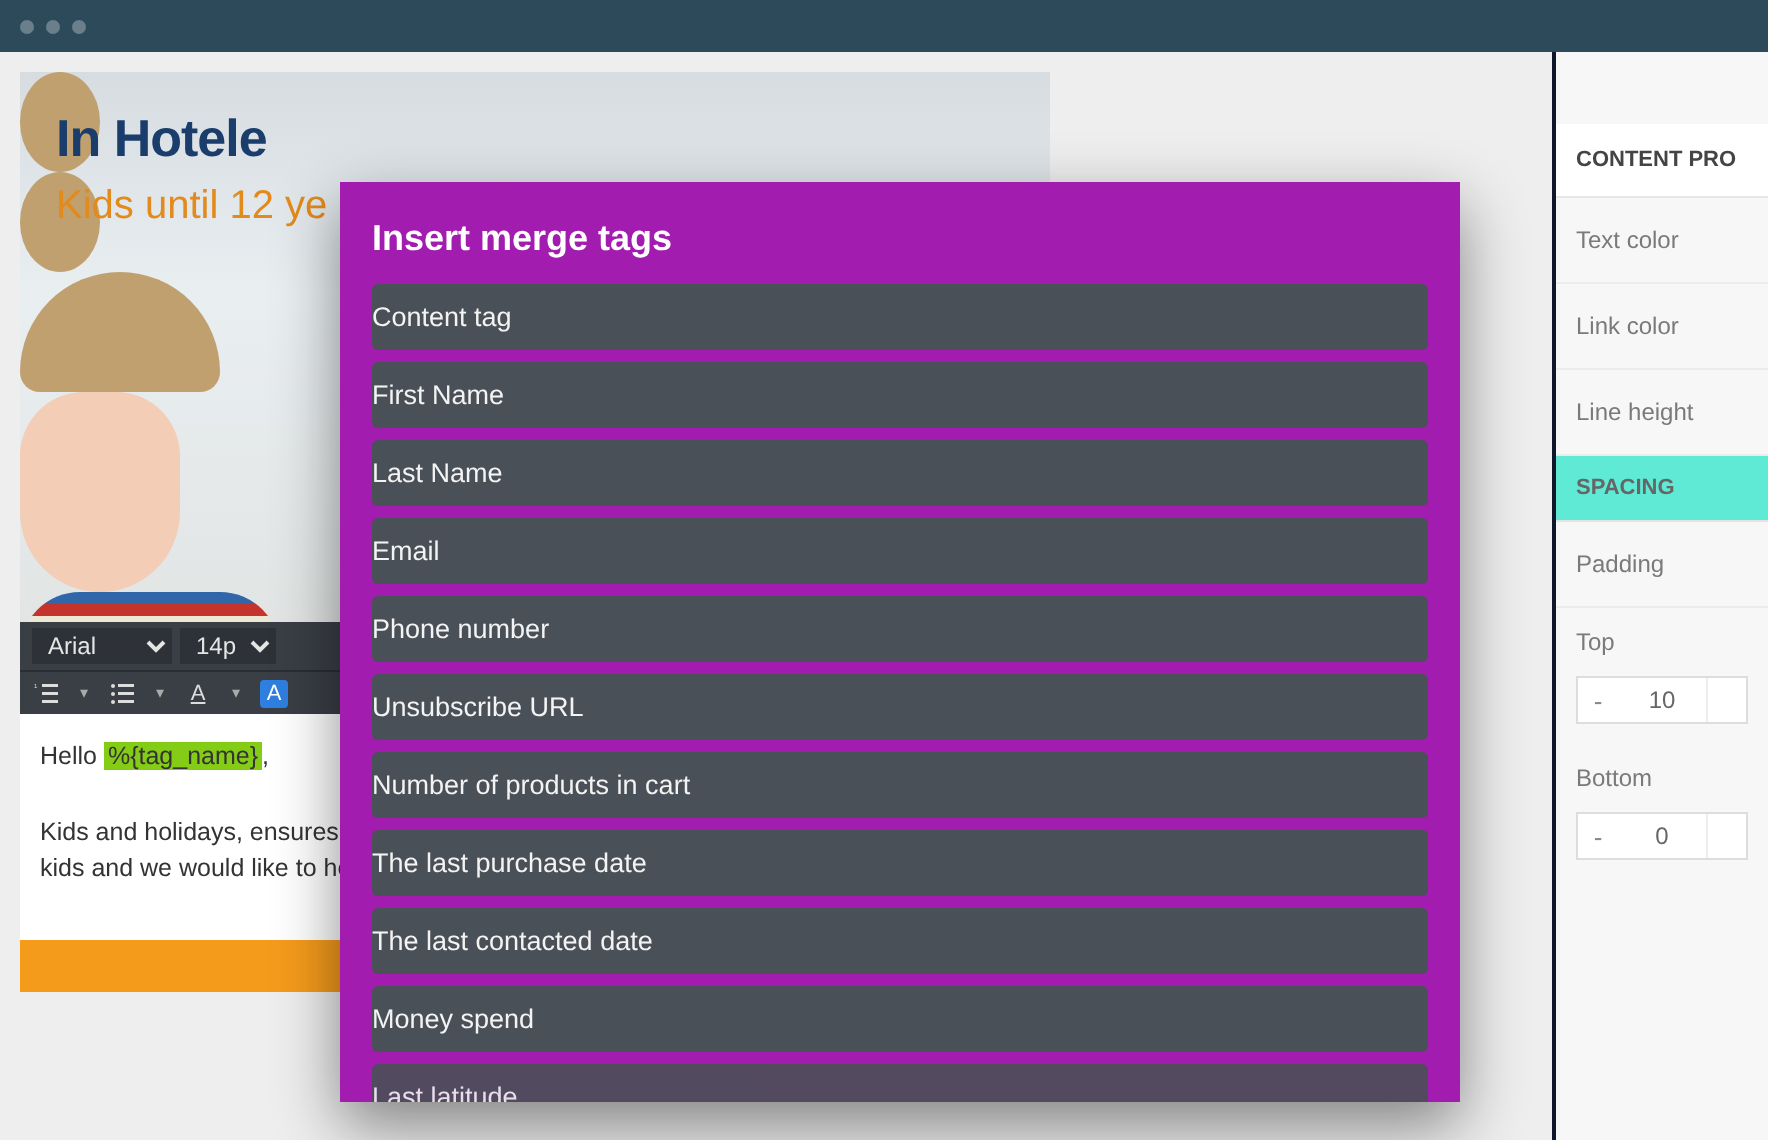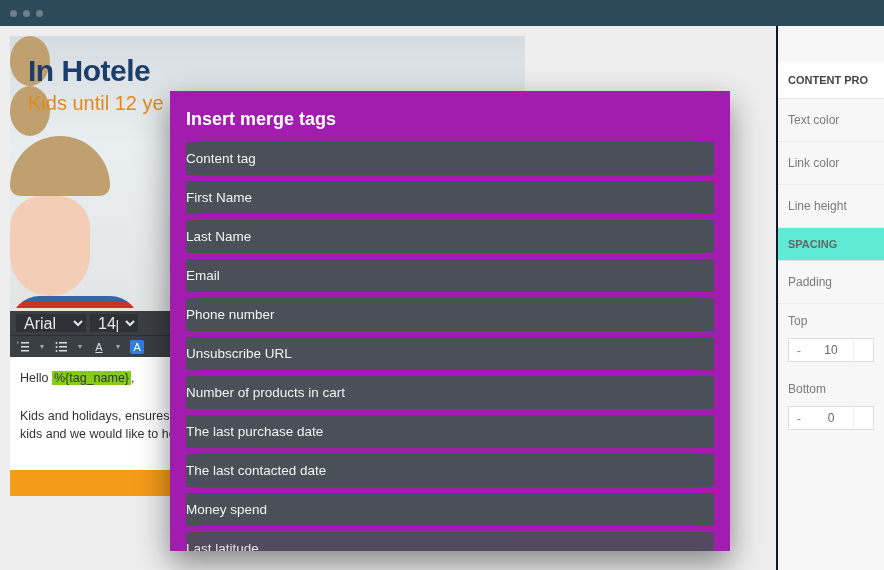--- a/index.html
+++ b/index.html
@@ -40,21 +40,21 @@
   .hero {
     width: 100%;
     height: 275px;
     position: relative;
     overflow: hidden;
     background: linear-gradient(180deg, #d6dce0 0%, #e9eef1 40%, #e2e5e4 100%);
   }
   .hero-title {
     position: absolute;
     top: 18px; left: 18px;
-    font-size: 30px;
+    font-size: 26px;
     font-weight: 800;
     color: #1a3d6b;
     letter-spacing: -0.5px;
   }
   .hero-sub {
     position: absolute;
     top: 56px; left: 18px;
     font-size: 20px;
     font-weight: 400;
     color: #e28a1b;
@@ -72,21 +72,21 @@
     display: flex;
     align-items: center;
     height: 24px;
     padding: 0 6px;
     gap: 4px;
   }
   .tb-sel {
     background: #2e3238;
     border: none;
     color: #e5e5e5;
-    font-size: 16px;
+    font-size: 12px;
     height: 18px;
     padding: 0 4px;
   }
   .tb-row2 {
     background: #3a3e45;
     height: 22px;
     display: flex;
     align-items: center;
     padding: 0 6px;
     gap: 10px;

